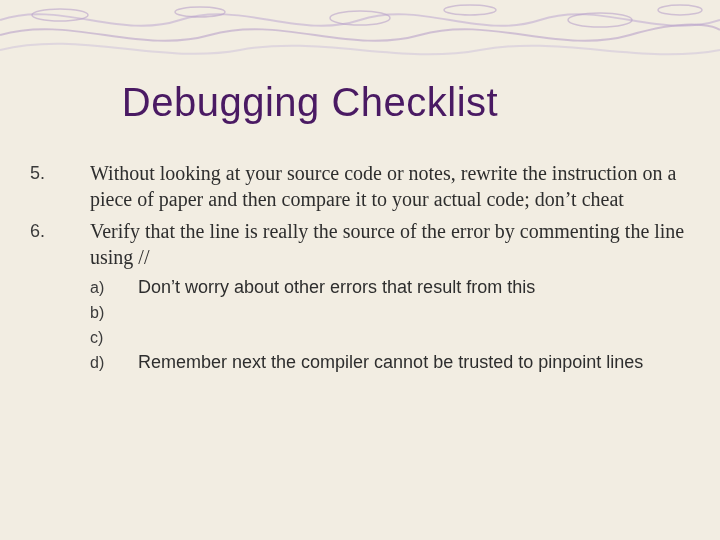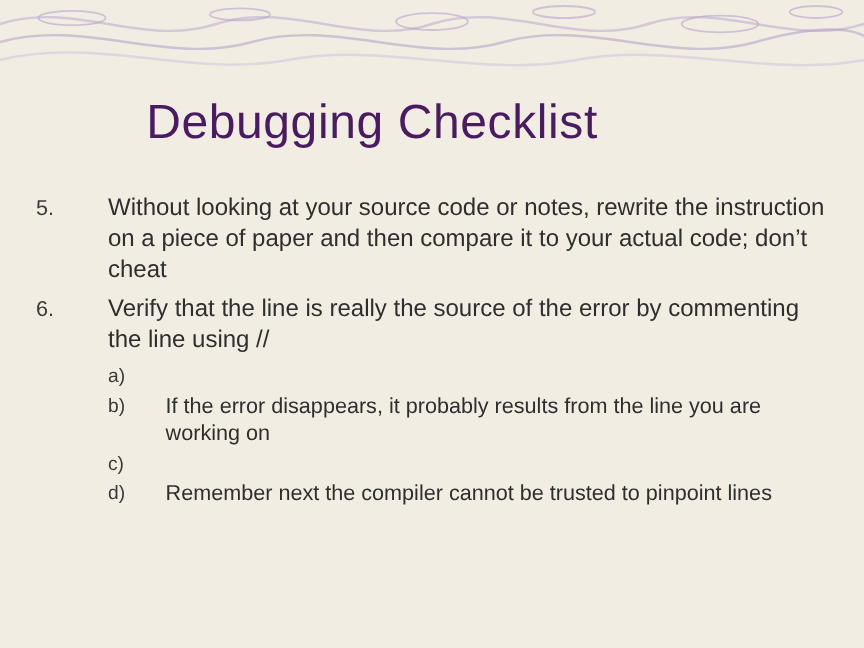--- a/index.html
+++ b/index.html
@@ -59,20 +59,21 @@
   }
   .main-marker {
     flex: 0 0 60px;
     font-size: 18px;
     color: #3a3a3a;
     padding-top: 2px;
   }
   .main-text {
     flex: 1;
     font-size: 20px;
+    font-family: Liberation Serif, serif;
   }
   .sub-list {
     margin: 4px 0 0 0;
     padding: 0;
   }
   .sub-item {
     display: flex;
     margin-bottom: 2px;
   }
   .sub-marker {
@@ -117,24 +118,24 @@
     </div>
 
     <div class="main-item">
       <div class="main-marker">6.</div>
       <div class="main-text">Verify that the line is really the source of the error by commenting the line using //</div>
     </div>
 
     <div class="sub-list">
       <div class="sub-item">
         <div class="sub-marker">a)</div>
+        <div class="sub-text">Don’t worry about other errors that result from this</div>
       </div>
       <div class="sub-item">
         <div class="sub-marker">b)</div>
-        <div class="sub-text">If the error disappears, it probably results from the line you are working on</div>
       </div>
       <div class="sub-item">
         <div class="sub-marker">c)</div>
       </div>
       <div class="sub-item">
         <div class="sub-marker">d)</div>
         <div class="sub-text">Remember next the compiler cannot be trusted to pinpoint lines</div>
       </div>
     </div>
 

